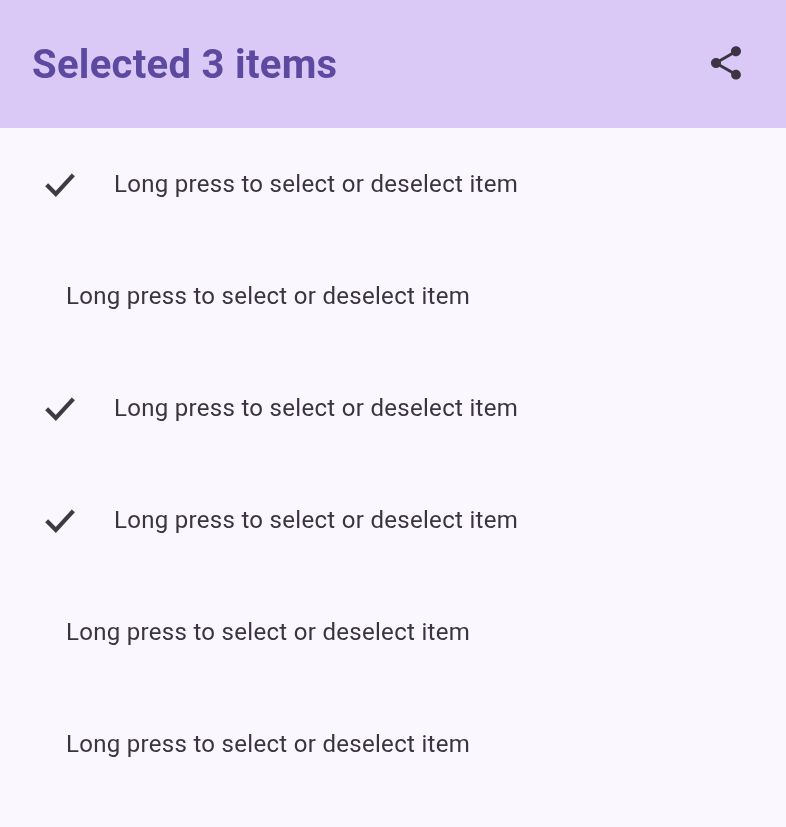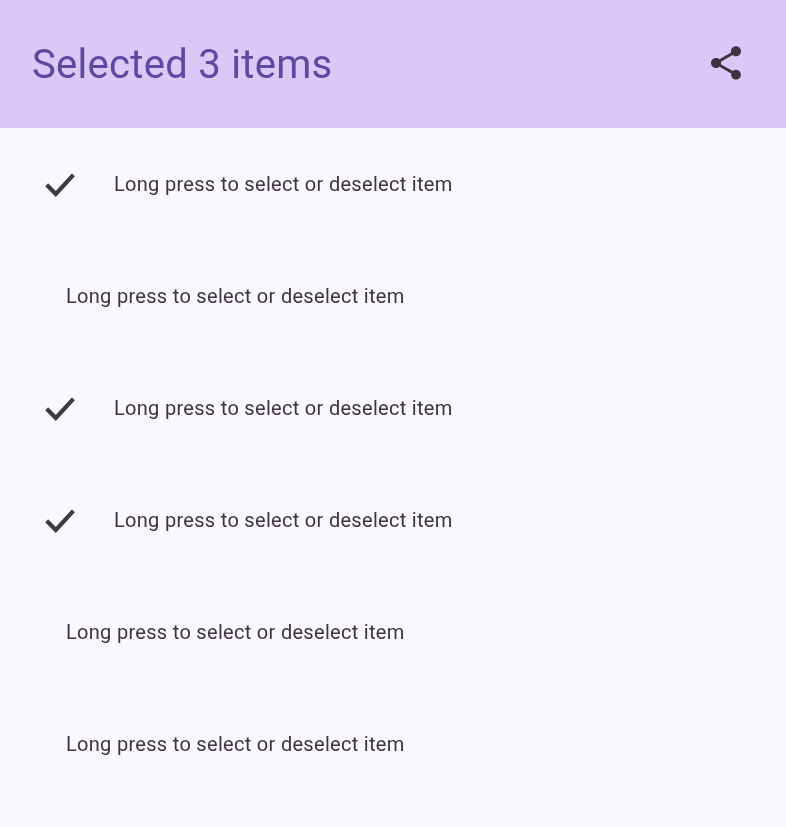--- a/index.html
+++ b/index.html
@@ -18,21 +18,21 @@
       background: #dac8f6;
       height: 128px;
       display: flex;
       align-items: center;
       justify-content: space-between;
       padding: 0 32px;
     }
     .title {
       color: #5c49a0;
       font-size: 40px;
-      font-weight: 400;
+      font-weight: 700;
       letter-spacing: 0.3px;
     }
     .share-btn {
       background: transparent;
       border: none;
       cursor: pointer;
       padding: 8px;
       display: flex;
       align-items: center;
       justify-content: center;
@@ -68,21 +68,21 @@
       stroke-width: 2.5;
       fill: none;
       stroke-linecap: butt;
       stroke-linejoin: miter;
     }
     .check-placeholder {
       width: 26px;
       flex-shrink: 0;
     }
     .item-label {
-      font-size: 20px;
+      font-size: 24px;
       color: #3a3540;
       letter-spacing: 0.3px;
     }
   </style>
 </head>
 <body>
 
 <div class="header">
   <div class="title">Selected 3 items</div>
   <button class="share-btn">

